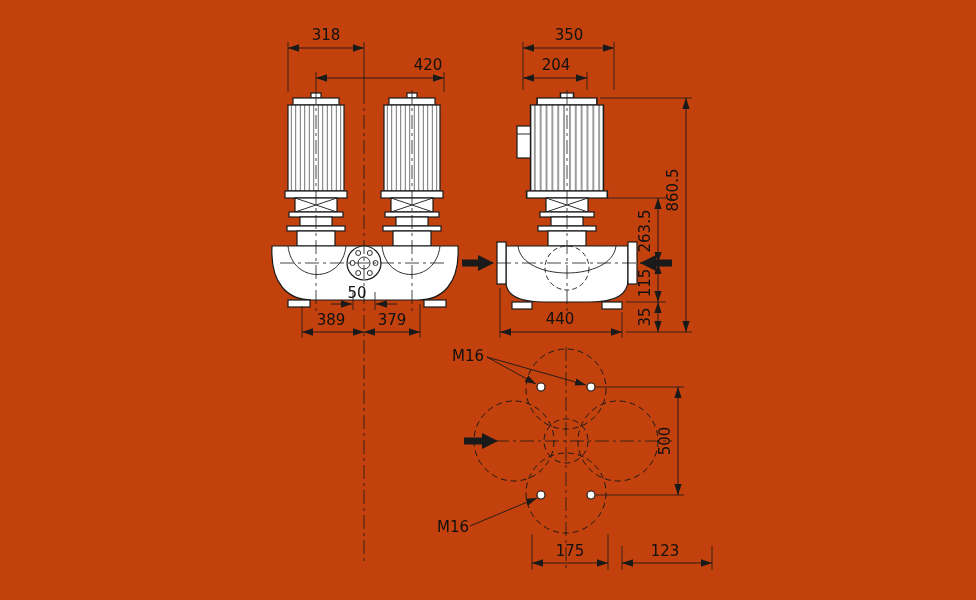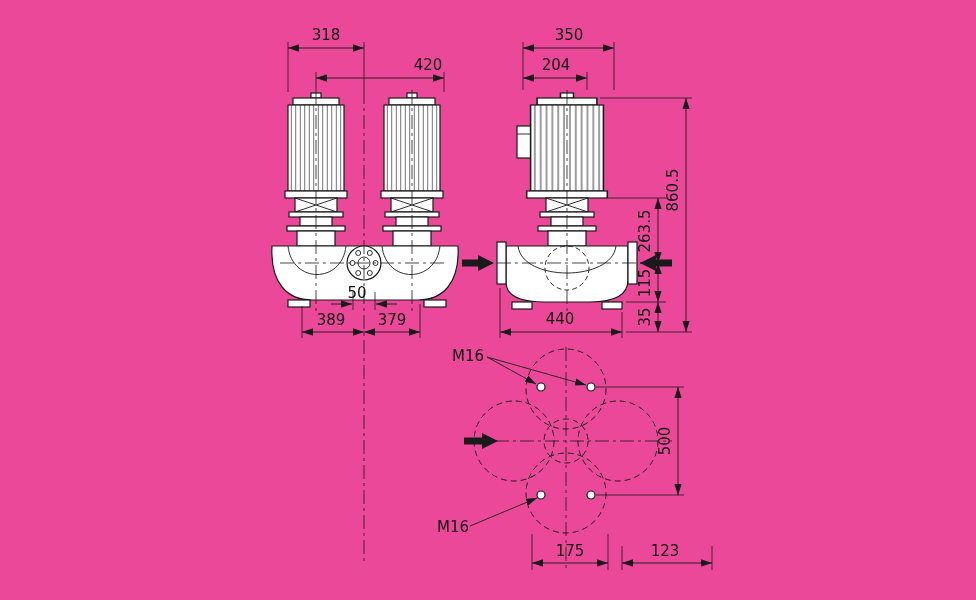--- a/index.html
+++ b/index.html
@@ -1,16 +1,16 @@
 <!DOCTYPE html>
 <html><head>
 <meta charset="utf-8">
 <style>
   html,body{margin:0;padding:0;background:#ffffff;}
-  .stage{position:relative;width:976px;height:600px;background:#ec4899;overflow:hidden;}
+  .stage{position:relative;width:976px;height:600px;background:#c2410c;overflow:hidden;}
   svg{position:absolute;left:0;top:0;}
   .ln{fill:#ffffff;stroke:#1a1a1a;stroke-width:1.2;}
   .fins{fill:url(#finpat);}
   .thin{fill:none;stroke:#1a1a1a;stroke-width:0.9;}
   .ext{stroke:#1a1a1a;stroke-width:0.8;fill:none;}
   .dim-line{stroke:#1a1a1a;stroke-width:0.9;fill:none;}
   .cl{stroke:#1a1a1a;stroke-width:0.8;stroke-dasharray:14 4 3 4;fill:none;}
   .dash{stroke:#1a1a1a;stroke-width:1;stroke-dasharray:6 4;fill:none;}
   .blk{fill:#1a1a1a;stroke:none;}
   text.dim{font:15px "DejaVu Sans", sans-serif;fill:#111111;}

